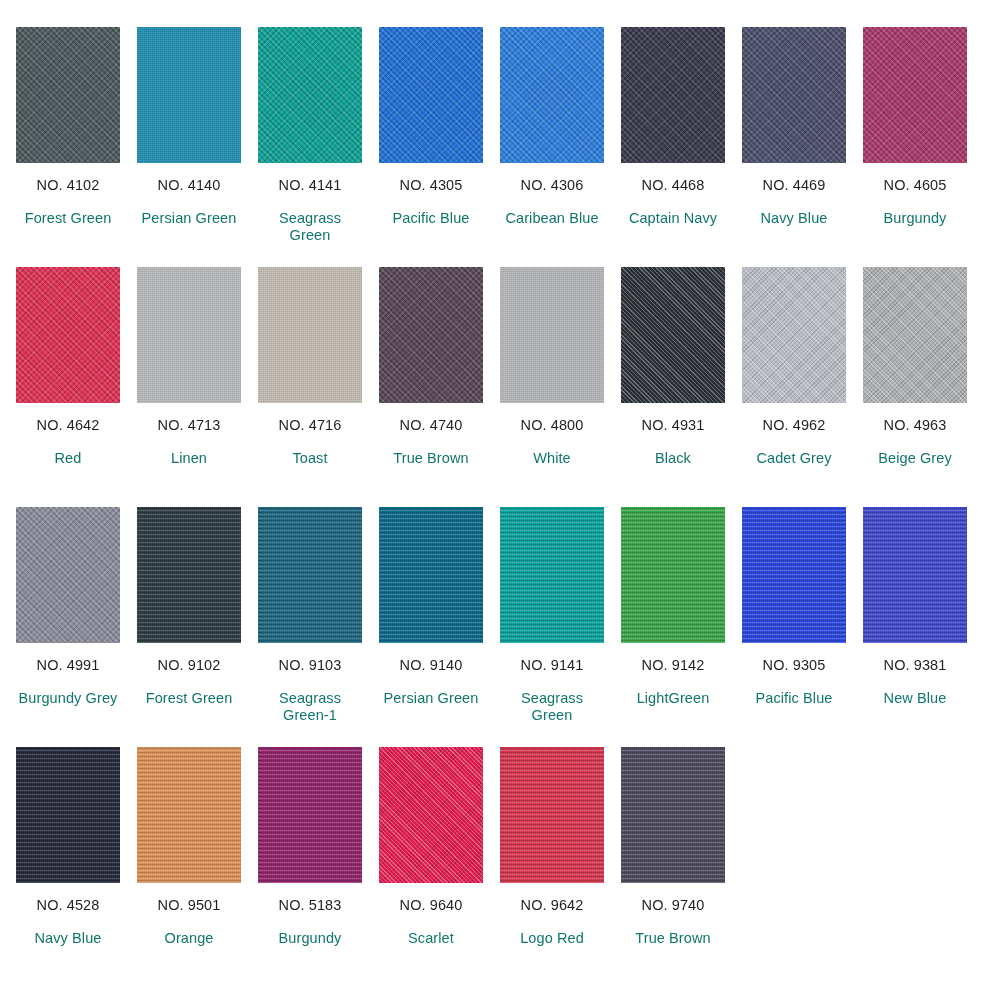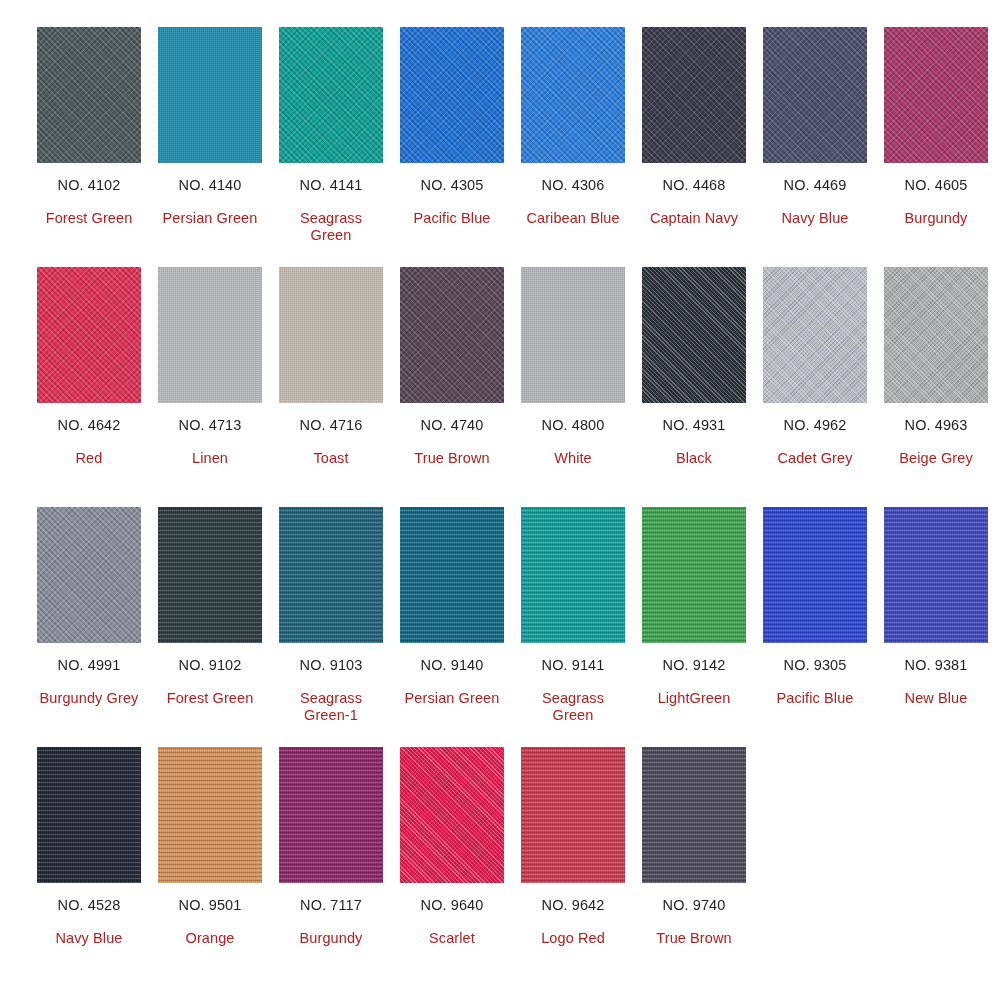--- a/index.html
+++ b/index.html
@@ -23,21 +23,21 @@
     background: #ffffff;
     box-sizing: border-box;
   }
 
   .swatch-grid {
     display: grid;
     grid-template-columns: repeat(8, 104px);
     grid-template-rows: repeat(4, 240px);
     column-gap: 17px;
     row-gap: 0px;
-    padding: 27px 0 0 37px;
+    padding: 27px 0 0 16px;
     box-sizing: border-box;
     width: 1000px;
     height: 960px;
   }
 
   .swatch-cell {
     width: 104px;
     display: flex;
     flex-direction: column;
     align-items: center;
@@ -109,21 +109,21 @@
     text-align: center;
     white-space: nowrap;
     flex: 0 0 auto;
   }
 
   .swatch-name {
     margin-top: 16px;
     font-size: 14.5px;
     line-height: 17px;
     letter-spacing: 0.1px;
-    color: #b91c1c;
+    color: #0f766e;
     text-align: center;
     max-width: 104px;
     flex: 0 0 auto;
   }
 </style>
 </head>
 <body>
 
 <div id="swatch-sheet">
   <div class="swatch-grid">
@@ -306,21 +306,21 @@
         <div class="swatch-chip" style="background-color: rgb(221, 146, 87);">
           <div class="tex tex-rib"></div>
         </div>
         <div class="swatch-code">NO. 9501</div>
         <div class="swatch-name">Orange</div>
       </div>
       <div class="swatch-cell">
         <div class="swatch-chip" style="background-color: rgb(147, 37, 108);">
           <div class="tex tex-rib"></div>
         </div>
-        <div class="swatch-code">NO. 7117</div>
+        <div class="swatch-code">NO. 5183</div>
         <div class="swatch-name">Burgundy</div>
       </div>
       <div class="swatch-cell">
         <div class="swatch-chip" style="background-color: rgb(224, 29, 78);">
           <div class="tex tex-dotweave"></div>
         </div>
         <div class="swatch-code">NO. 9640</div>
         <div class="swatch-name">Scarlet</div>
       </div>
       <div class="swatch-cell">

